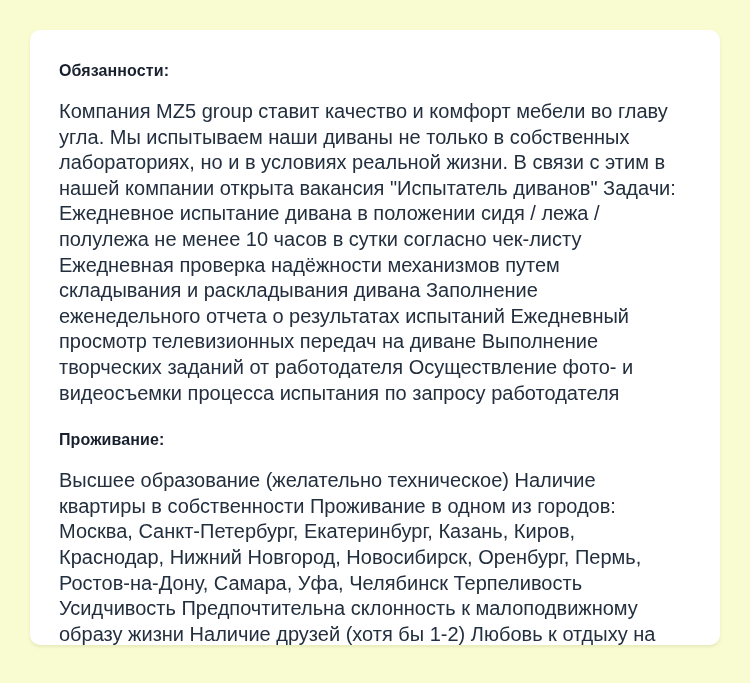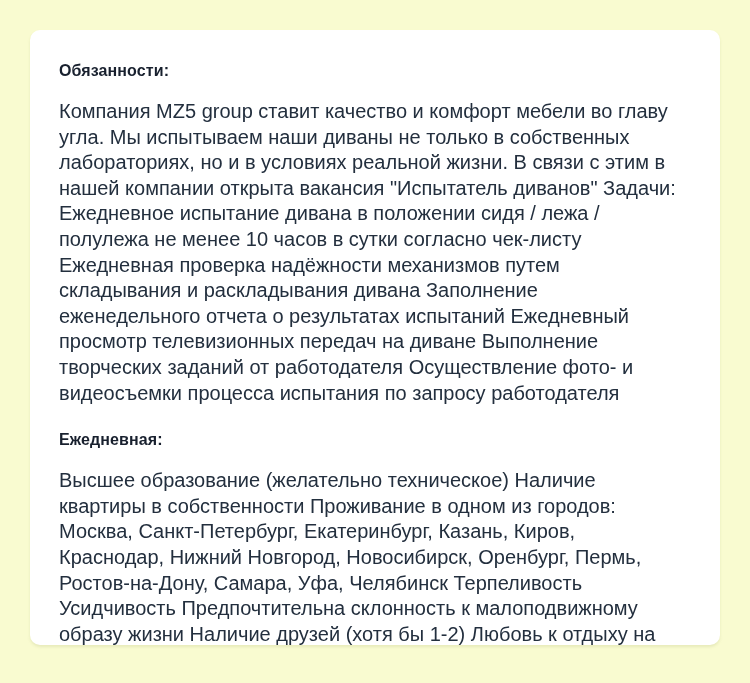--- a/index.html
+++ b/index.html
@@ -77,20 +77,20 @@
 
       <div class="section">
         <div class="section-heading">Обязанности:</div>
         <div class="gap-after-heading"></div>
         <div class="section-body">Компания MZ5 group ставит качество и комфорт мебели во главу угла. Мы испытываем наши диваны не только в собственных лабораториях, но и в условиях реальной жизни. В связи с этим в нашей компании открыта вакансия "Испытатель диванов" Задачи: Ежедневное испытание дивана в положении сидя / лежа / полулежа не менее 10 часов в сутки согласно чек-листу Ежедневная проверка надёжности механизмов путем складывания и раскладывания дивана Заполнение еженедельного отчета о результатах испытаний Ежедневный просмотр телевизионных передач на диване Выполнение творческих заданий от работодателя Осуществление фото- и видеосъемки процесса испытания по запросу работодателя</div>
       </div>
 
       <div class="gap-between-sections"></div>
 
       <div class="section">
-        <div class="section-heading">Ежедневная:</div>
+        <div class="section-heading">Проживание:</div>
         <div class="gap-after-heading"></div>
         <div class="section-body">Высшее образование (желательно техническое) Наличие квартиры в собственности Проживание в одном из городов: Москва, Санкт-Петербург, Екатеринбург, Казань, Киров, Краснодар, Нижний Новгород, Новосибирск, Оренбург, Пермь, Ростов-на-Дону, Самара, Уфа, Челябинск Терпеливость Усидчивость Предпочтительна склонность к малоподвижному образу жизни Наличие друзей (хотя бы 1-2) Любовь к отдыху на диване Стрессоустойчивость Приятная внешность</div>
       </div>
 
     </div>
   </div>
 </div>
 
 </body></html>

